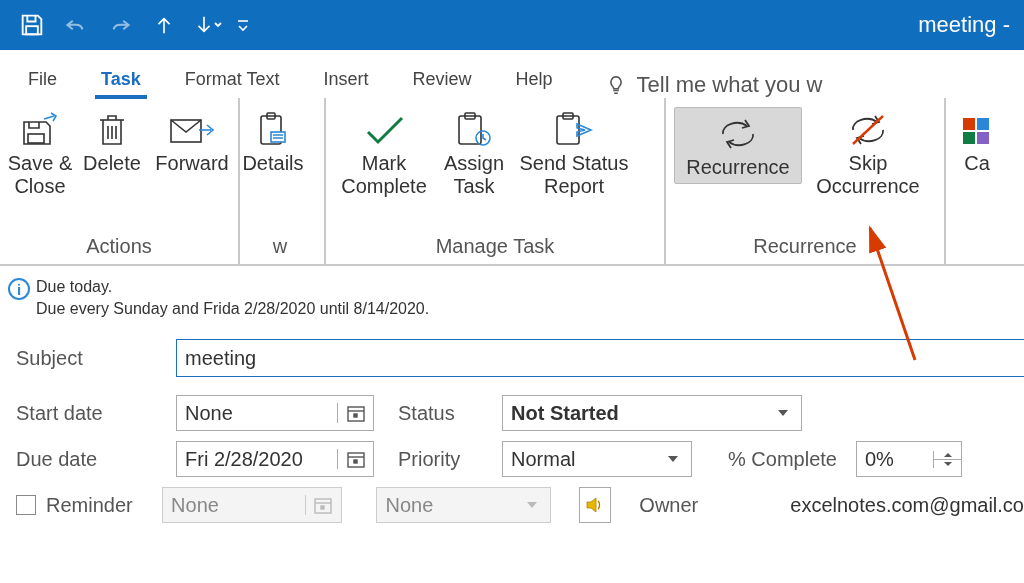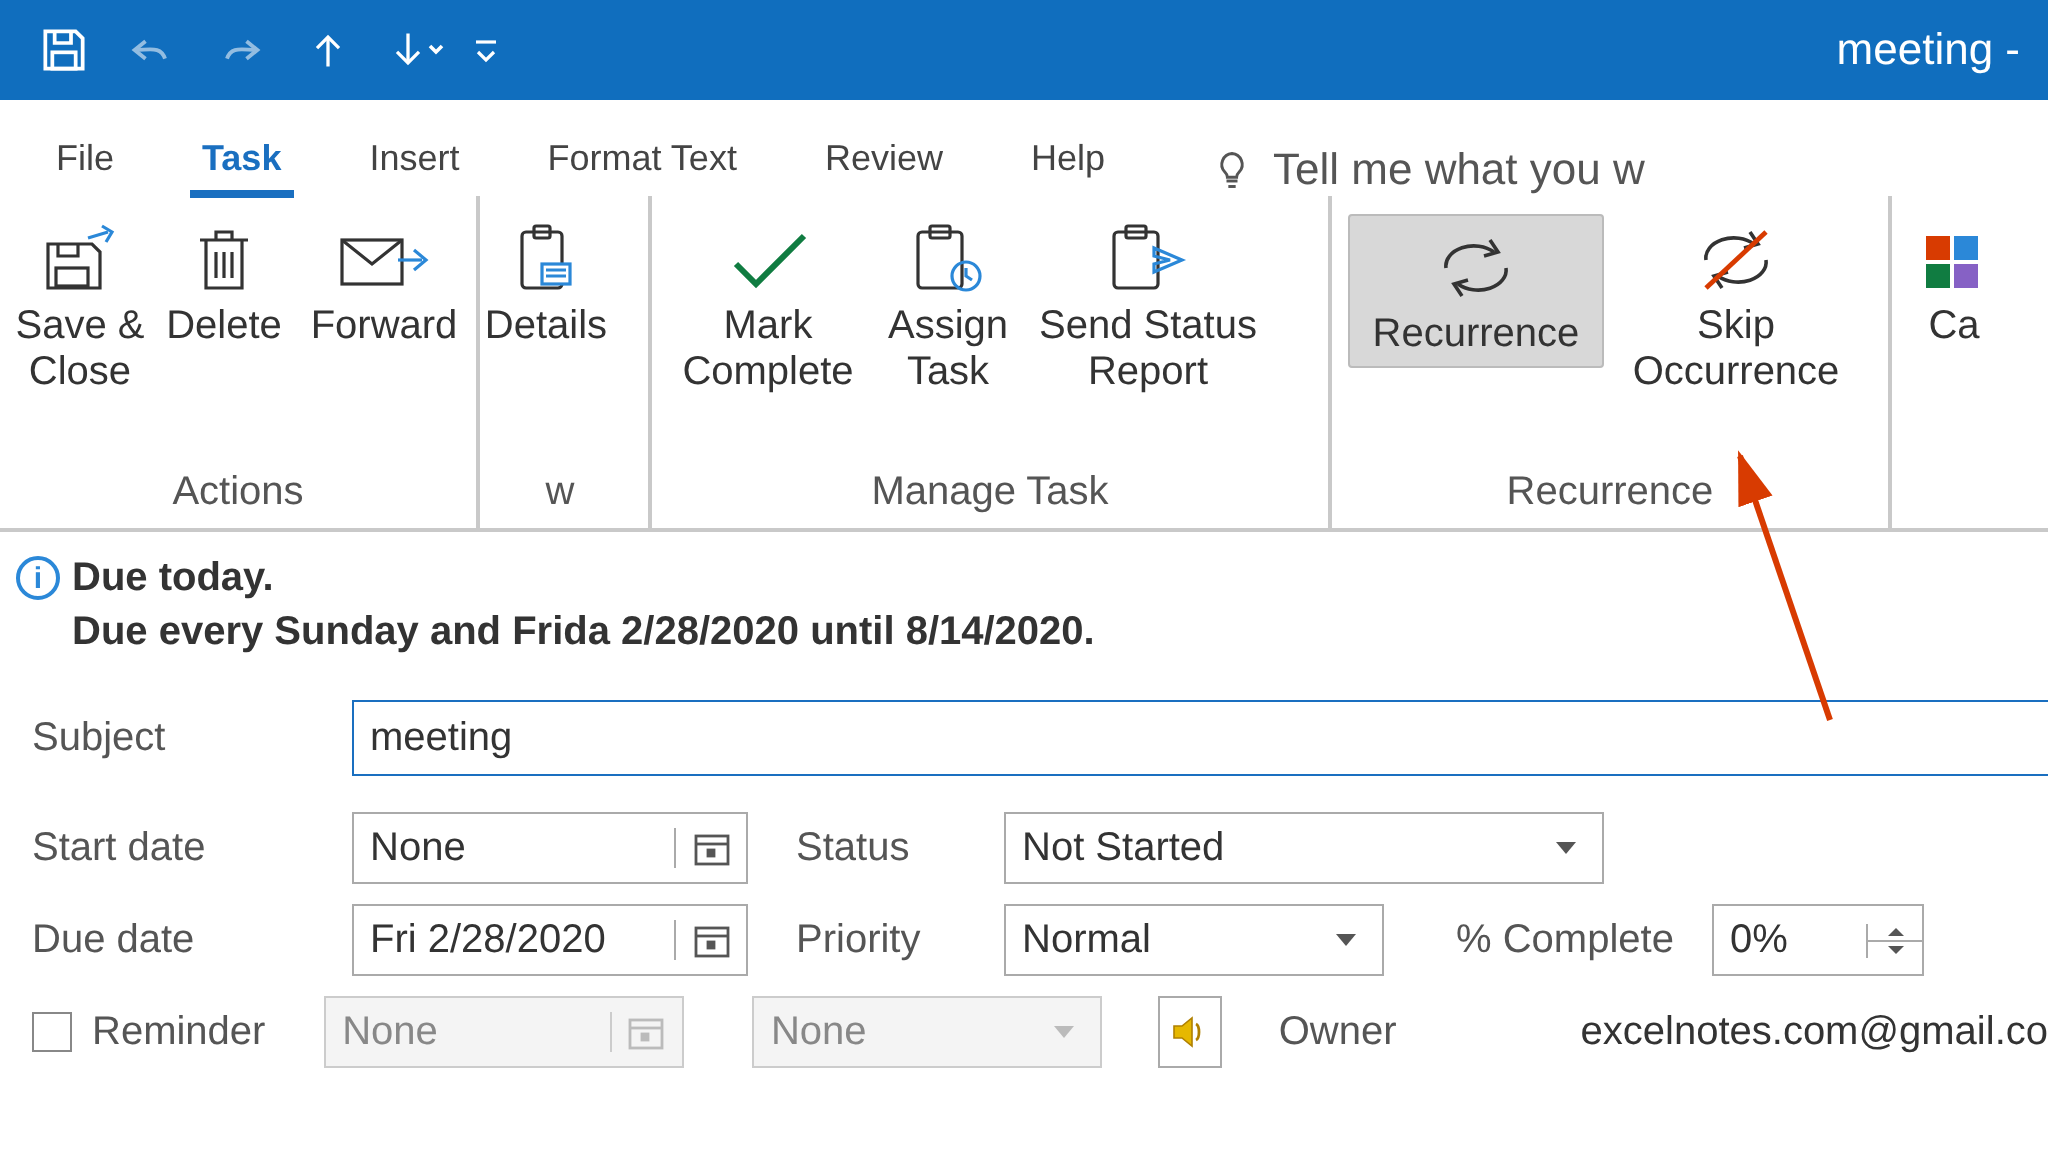--- a/index.html
+++ b/index.html
@@ -46,21 +46,21 @@
   .rgroup .row { display:flex; flex:1; align-items:flex-start; }
   .rbtn { display:flex; flex-direction:column; align-items:center; justify-content:flex-start; padding:4px 2px; text-align:center; font-size:20px; line-height:1.15; min-width: 72px; }
   .rbtn .ico { height:44px; width:56px; display:flex; align-items:center; justify-content:center; }
   .rbtn.sel { background:#d8d8d8; border:1px solid #bbb; border-radius:2px; }
   .rbtn.cut { overflow:hidden; }
   .group-label { text-align:center; font-size:20px; color:#555; padding:4px 0 6px 0; }
 
   
   .info-bar { padding:10px 8px 2px 8px; display:flex; align-items:flex-start; gap:6px; }
   .info-icon { width:22px; height:22px; border:2px solid #2b88d8; border-radius:50%; display:flex; align-items:center; justify-content:center; color:#2b88d8; font-weight:bold; font-size:15px; flex-shrink:0; margin-top:2px;}
-  .info-text { font-size:20px; line-height:1.35; color:#333;font-weight:bold; }
+  .info-text { font-size:16px; line-height:1.35; color:#333; }
 
   
   .form { padding: 0 0 0 16px; font-size:20px; }
   .form-row { display:flex; align-items:center; margin-top: 18px; gap:12px;}
   .form-row.compact { margin-top: 10px; }
   .lbl { width: 148px; color:#555; font-size:20px; }
   .lbl.sm { width: 104px; padding-left:12px; }
   .txt-input {
     border:1px solid #1a6fc0;
     height:38px;
@@ -79,21 +79,21 @@
     font-size:20px;
   }
   .fld.disabled { background:#f4f4f4; color:#888; border-color:#ccc;}
   .fld .val { flex:1; padding:0 8px; }
   .date-fld { width:198px; display:flex; }
   .date-fld .cal-btn { width:36px; border-left:1px solid #aaa; display:flex; align-items:center; justify-content:center;}
   .date-fld.disabled .cal-btn { border-left-color:#ccc;}
   .combo { width:200px; display:flex; }
   .combo.sm { width:190px; }
   .combo .chev-btn { width:36px; display:flex; align-items:center; justify-content:center; }
-  .combo.lg { width:300px; }
+  .combo.lg { width:300px;font-weight:bold; }
 
   .spin { width:106px; display:flex; }
   .spin .val { flex:1; padding:0 8px; }
   .spin .spin-btns { width:28px; display:flex; flex-direction:column; border-left:1px solid #aaa;}
   .spin .spin-btns div { flex:1; display:flex; align-items:center; justify-content:center; font-size:10px; }
   .spin .spin-btns div:first-child { border-bottom:1px solid #aaa;}
 
   .chk { width:20px; height:20px; border:1px solid #888; margin-right:10px; }
 
   .sound-btn { width:36px; height:36px; border:1px solid #aaa; display:flex; align-items:center; justify-content:center; margin-left:16px;}
@@ -151,22 +151,22 @@
           <path d="M4 11l4 4 4-4"></path>
       </svg>
     </div>
   </div>
   <div class="title-text">meeting  -</div>
 </div>
 
 <div class="ribbon-tabs">
   <div class="rtab">File</div>
   <div class="rtab active">Task</div>
+  <div class="rtab">Format Text</div>
   <div class="rtab">Insert</div>
-  <div class="rtab">Format Text</div>
   <div class="rtab">Review</div>
   <div class="rtab">Help</div>
   <div class="tellme-wrap">
     <svg class="lightbulb" viewBox="0 0 24 24" fill="none" stroke="#555" stroke-width="1.6">
       <path d="M9 18h6"></path>
         <path d="M10 21h4"></path>
         <path d="M12 3a6 6 0 0 0-4 10c1 1 1.5 2 1.5 3h5c0-1 .5-2 1.5-3A6 6 0 0 0 12 3z"></path>
     </svg>
     <span>Tell me what you w</span>
   </div>

